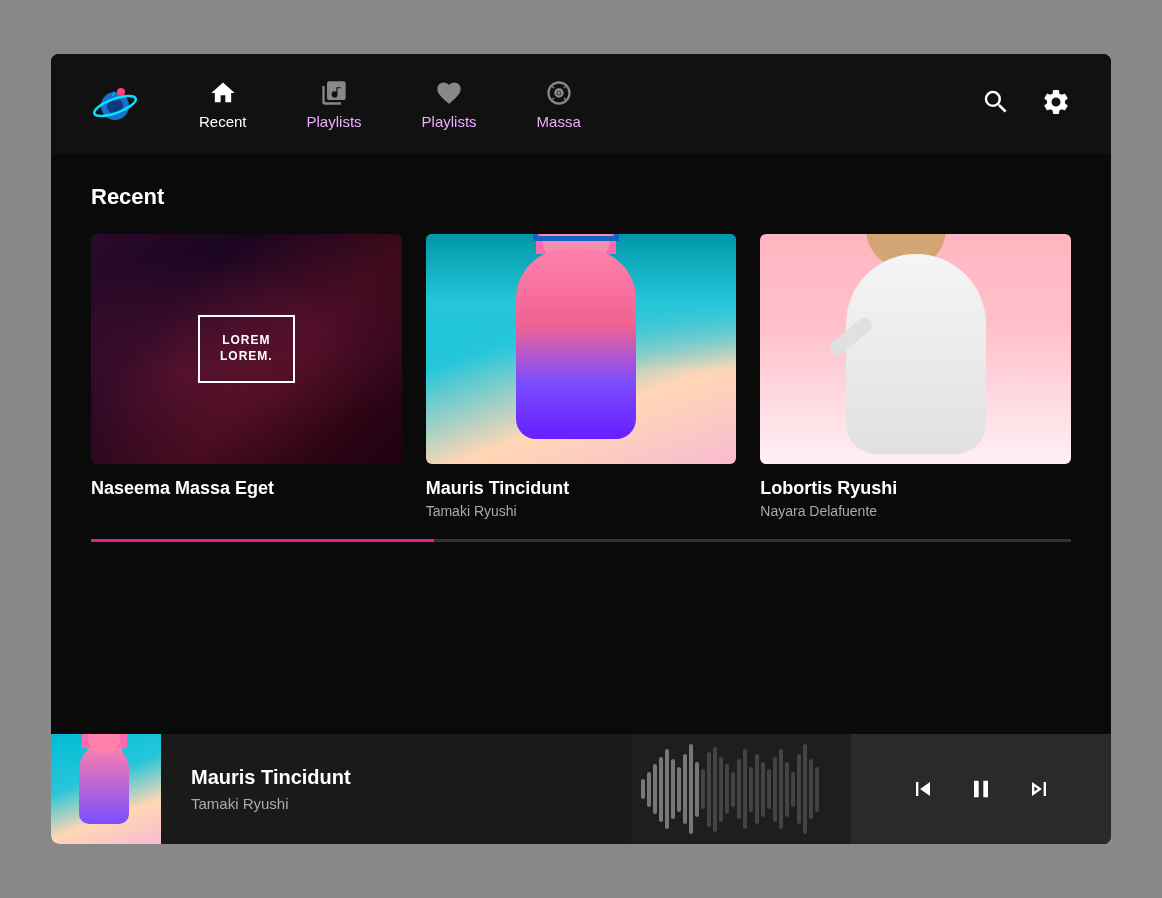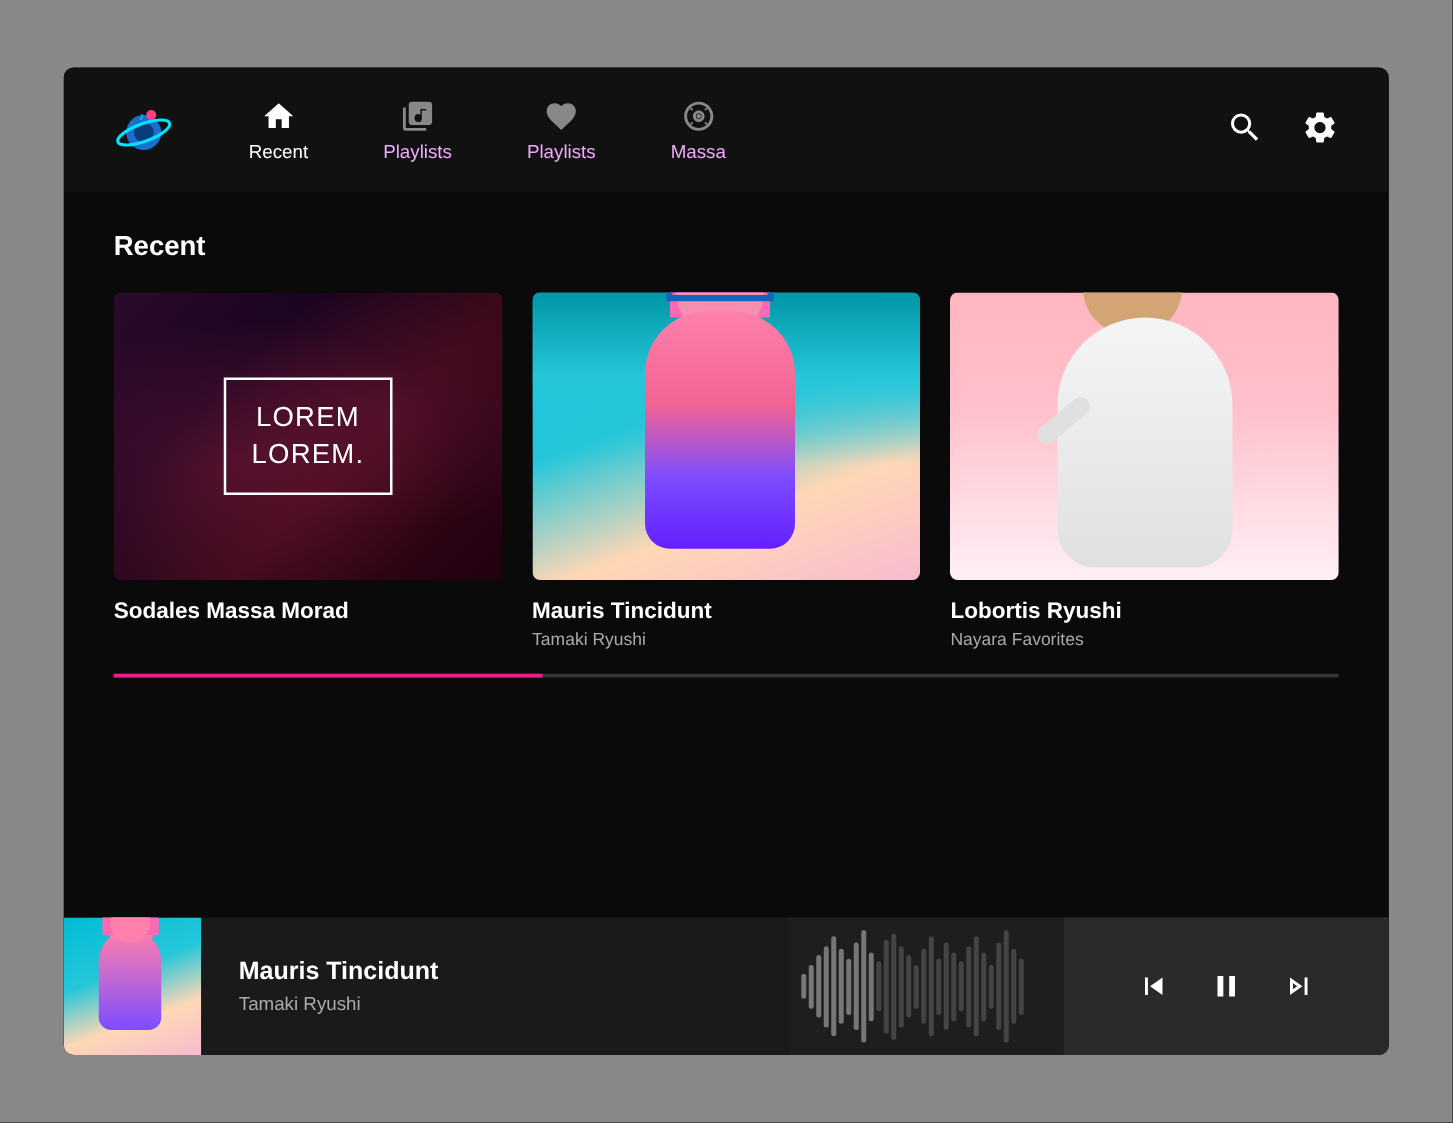--- a/index.html
+++ b/index.html
@@ -104,22 +104,22 @@
                   radial-gradient(ellipse at 70% 40%, rgba(100,20,60,0.4) 0%, transparent 50%);
     }
     .lorem-box {
       border: 2px solid #fff;
       padding: 16px 20px;
       z-index: 1;
       text-align: center;
     }
     .lorem-box p {
       color: #fff;
-      font-size: 22px;
-      font-weight: 400;
+      font-size: 12px;
+      font-weight: 700;
       letter-spacing: 1px;
       line-height: 1.3;
     }
     
     .card-img-2 {
       background: linear-gradient(160deg, #00bcd4 0%, #26c6da 40%, #ffd7b5 70%, #f8bbd0 100%);
       width: 100%;
       height: 100%;
       position: relative;
       display: flex;
@@ -389,21 +389,21 @@
 
       <div class="card">
         <div class="card-image">
           <div class="card-img-1">
             <div class="lorem-box">
               <p>LOREM</p>
               <p>LOREM.</p>
             </div>
           </div>
         </div>
-        <div class="card-title">Sodales Massa Morad</div>
+        <div class="card-title">Naseema Massa Eget</div>
       </div>
 
       <div class="card">
         <div class="card-image">
           <div class="card-img-2">
             <div class="figure-2">
               <div style="position:relative; width:130px; height:200px;">
                 <div class="figure-2-hair"></div>
                 <div class="figure-2-head">
 
@@ -427,21 +427,21 @@
                   
                 </div>
                 <div class="figure-3-silhouette" style="position:absolute;bottom:0;left:10px;"></div>
 
                 <div style="position:absolute;bottom:110px;left:-10px;width:50px;height:15px;background:#e0e0e0;border-radius:10px;transform:rotate(-40deg);"></div>
               </div>
             </div>
           </div>
         </div>
         <div class="card-title">Lobortis Ryushi</div>
-        <div class="card-artist">Nayara Favorites</div>
+        <div class="card-artist">Nayara Delafuente</div>
       </div>
     </div>
 
     <div class="progress-bar-container">
       <div class="progress-bar-fill"></div>
     </div>
   </div>
 
   <div class="player-bar">
 

